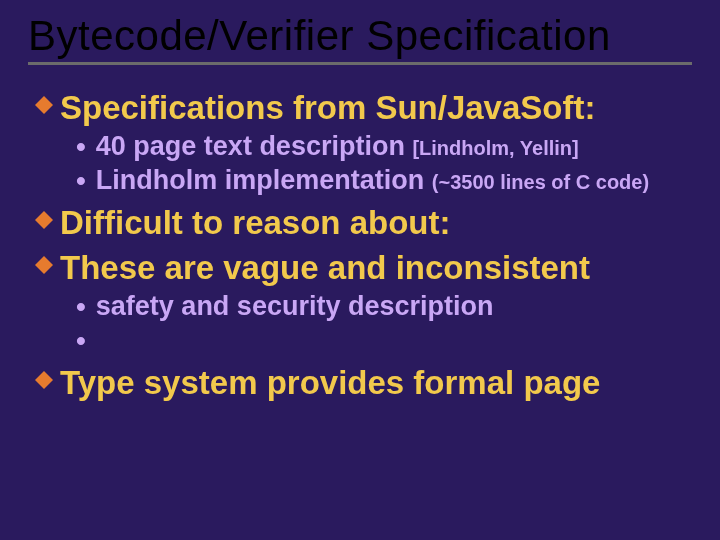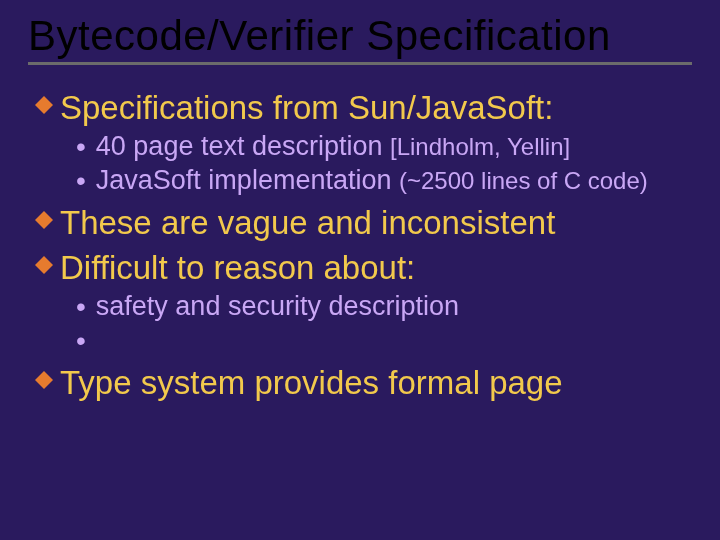--- a/index.html
+++ b/index.html
@@ -30,20 +30,21 @@
     letter-spacing: 0.5px;
   }
   .rule {
     border: none;
     border-top: 3px solid #6b6b6b;
     margin: 0 0 14px 0;
     width: 100%;
   }
   .content {
     padding-left: 6px;
+    font-weight: bold;
   }
   .lvl1 {
     display: flex;
     align-items: flex-start;
     margin: 4px 0 2px 0;
   }
   .lvl1 .diamond {
     flex: 0 0 auto;
     width: 22px;
     height: 22px;
@@ -69,21 +70,21 @@
     font-size: 28px;
     line-height: 1.2;
     margin-right: 10px;
     color: #c9a7f5;
   }
   .lvl2-text {
     font-size: 27px;
     line-height: 1.25;
   }
   .lvl2-text .aside {
-    font-size: 24px;
+    font-size: 20px;
     text-align: right;
   }
 </style>
 </head>
 <body>
 
 <div class="slide">
 
   <div class="title-wrap">
     <h1 class="title">Bytecode/Verifier Specification</h1>
@@ -104,40 +105,40 @@
     <div class="lvl2">
       <span class="dot">•</span>
       <span class="lvl2-text">
         <span>40 page text description </span><span class="aside">[Lindholm, Yellin]</span>
       </span>
     </div>
 
     <div class="lvl2">
       <span class="dot">•</span>
       <span class="lvl2-text">
-        <span>JavaSoft implementation </span><span class="aside">(~2500 lines of C code)</span>
+        <span>Lindholm implementation </span><span class="aside">(~3500 lines of C code)</span>
       </span>
     </div>
 
     <div class="lvl1">
       <span class="diamond">
         <svg width="20" height="20" viewBox="0 0 20 20">
             <polygon points="10,1 19,10 10,19 1,10" fill="#e67b2e"></polygon>
           </svg>
       </span>
-      <span class="lvl1-text">These are vague and inconsistent</span>
+      <span class="lvl1-text">Difficult to reason about:</span>
     </div>
 
     <div class="lvl1">
       <span class="diamond">
         <svg width="20" height="20" viewBox="0 0 20 20">
             <polygon points="10,1 19,10 10,19 1,10" fill="#e67b2e"></polygon>
           </svg>
       </span>
-      <span class="lvl1-text">Difficult to reason about:</span>
+      <span class="lvl1-text">These are vague and inconsistent</span>
     </div>
 
     <div class="lvl2">
       <span class="dot">•</span>
       <span class="lvl2-text">
         <span>safety and security description</span>
       </span>
     </div>
 
     <div class="lvl2">

